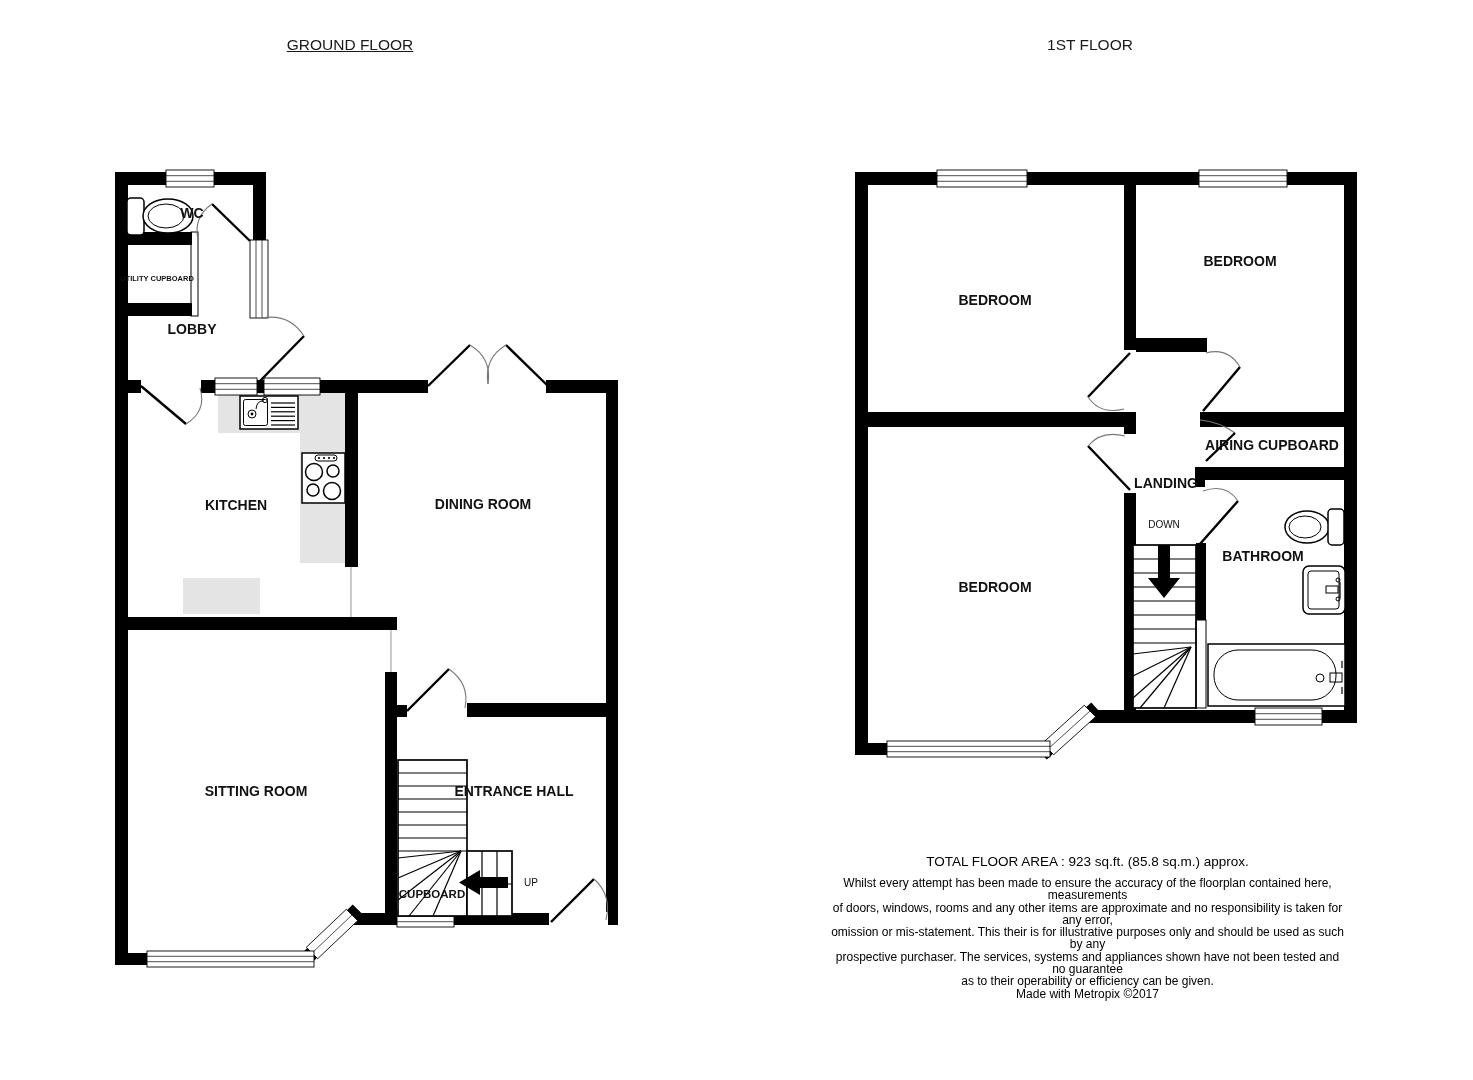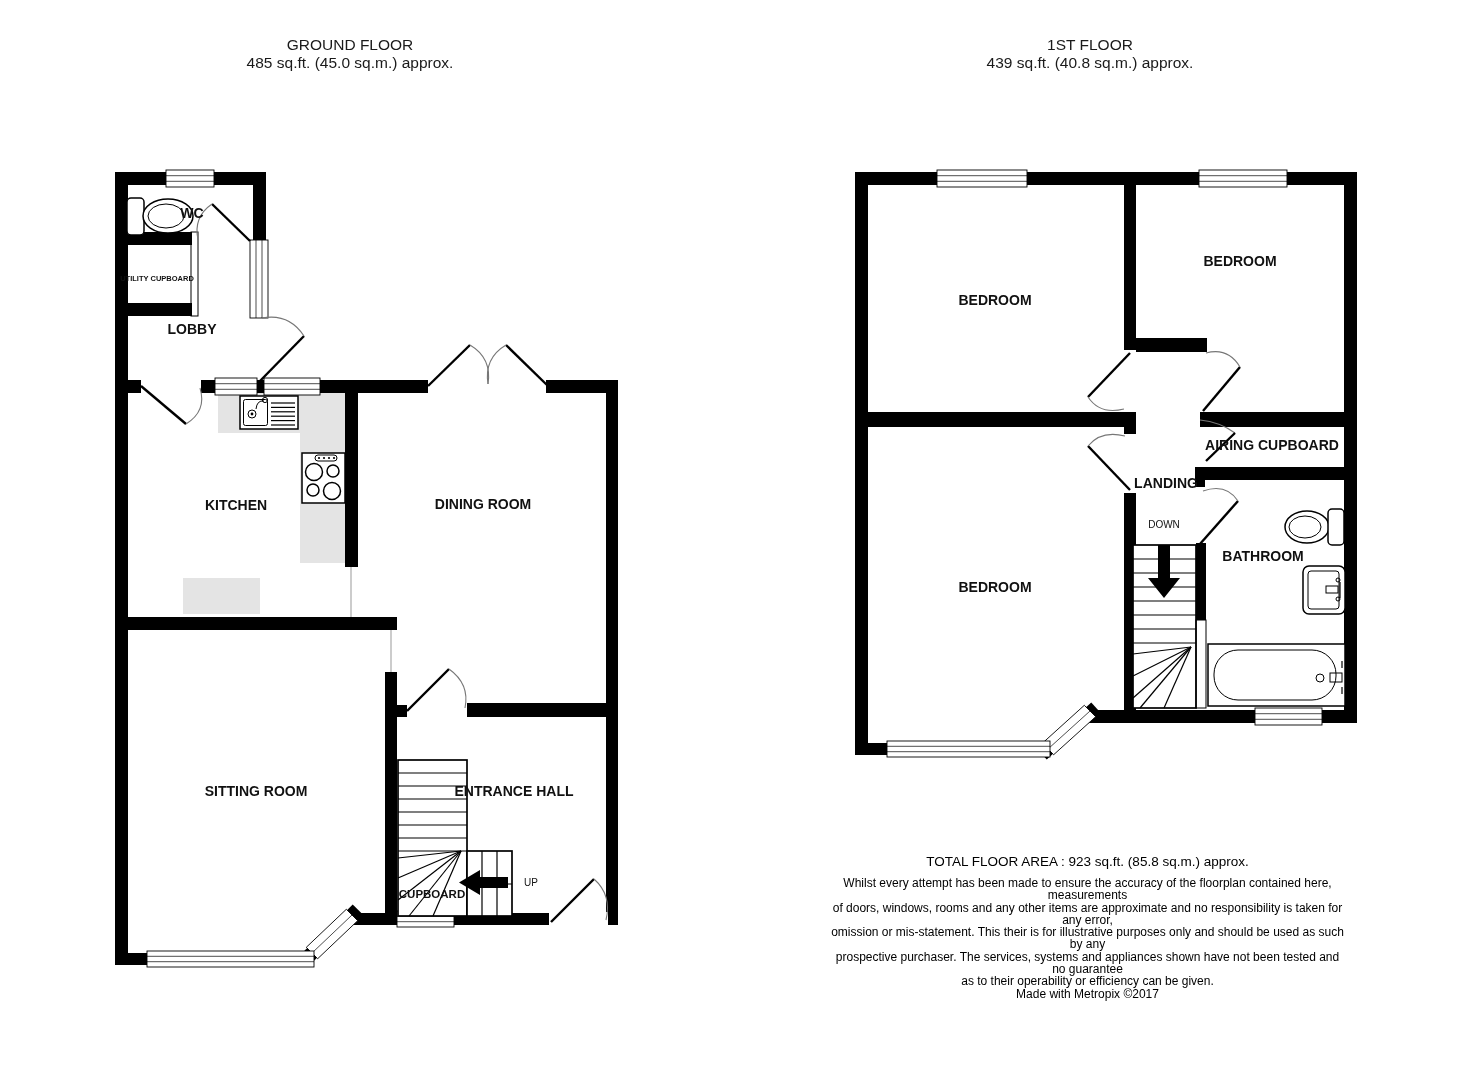--- a/index.html
+++ b/index.html
@@ -1,21 +1,21 @@
 <!DOCTYPE html>
 <html><head>
 <meta charset="utf-8">
 <style>
   html,body{margin:0;padding:0;background:#fff;}
   #stage{position:relative;width:1473px;height:1080px;background:#fff;overflow:hidden;
          font-family:"Liberation Sans",sans-serif;color:#111;}
   .floor-title{position:absolute;width:400px;text-align:center;font-size:15.5px;line-height:18px;color:#1a1a1a;}
   .floor-title .t1{display:block;}
   .floor-title .t2{display:block;}
-  #ground-title{left:150px;top:36px;}
+  #ground-title{left:150px;top:36px;text-decoration:underline;}
   #first-title{left:890px;top:36px;}
   #footer{position:absolute;left:830px;top:854px;width:515px;text-align:center;color:#000000;}
   #footer .total{font-size:13.5px;margin-bottom:8px;}
   #footer .disc{font-size:12px;line-height:12.3px;}
   #footer .disc span{display:block;}
   svg{position:absolute;left:0;top:0;}
   svg text{font-family:"Liberation Sans",sans-serif;fill:#111;}
   .room-label{font-weight:bold;font-size:14px;}
   .room-label-sm{font-weight:bold;font-size:11.5px;}
   .room-label-xs{font-weight:bold;font-size:7.5px;}
@@ -33,25 +33,23 @@
   .stairline{stroke:#000;stroke-width:1.2;fill:none;}
   .thinopen{stroke:#999;stroke-width:1;}
 </style>
 </head>
 <body>
 
 <div id="stage">
 
   <div class="floor-title" id="ground-title">
     <span class="t1">GROUND FLOOR</span>
-    <span class="t2">485 sq.ft. (45.0 sq.m.) approx.</span>
   </div>
   <div class="floor-title" id="first-title">
     <span class="t1">1ST FLOOR</span>
-    <span class="t2">439 sq.ft. (40.8 sq.m.) approx.</span>
   </div>
 
   <svg width="1473" height="1080" viewBox="0 0 1473 1080">
 
     <g>
 
       <g>
         <rect class="counter" x="218" y="392" width="127" height="41"></rect>
         <rect class="counter" x="300" y="392" width="45" height="171"></rect>
         <rect class="counter" x="183" y="578" width="77" height="36"></rect>

